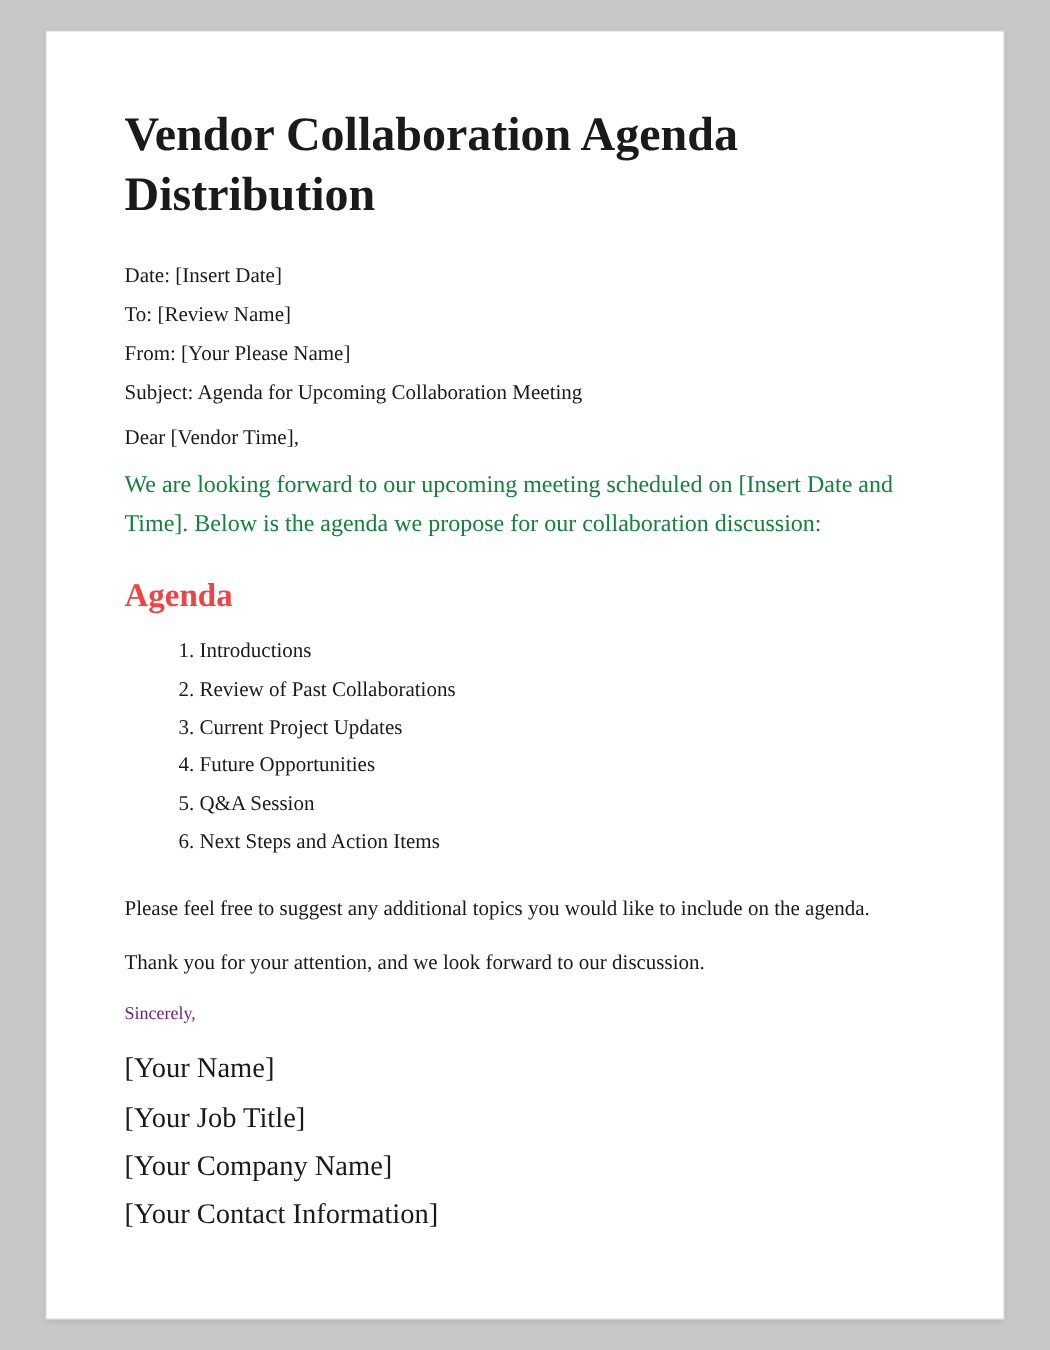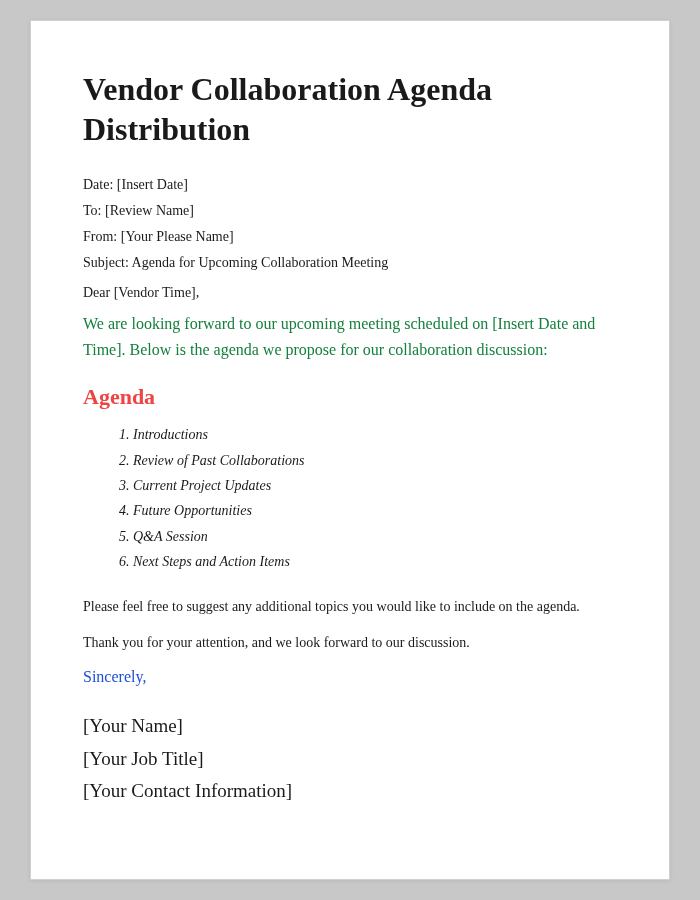--- a/index.html
+++ b/index.html
@@ -59,41 +59,40 @@
       font-size: 22px;
       font-weight: bold;
       color: #ef4444;
       margin-bottom: 14px;
     }
 
     .agenda-list {
       list-style: none;
       margin-left: 36px;
       margin-bottom: 22px;
-      font-style: italic;
     }
 
     .agenda-list li {
       font-size: 14px;
       color: #1a1a1a;
       margin-bottom: 3px;
       line-height: 1.6;
     }
 
     .body-paragraph {
       font-size: 14px;
       color: #1a1a1a;
       margin-bottom: 14px;
       line-height: 1.6;
     }
 
     .closing {
-      font-size: 16px;
-      color: #1d4ed8;
-      margin-bottom: 24px;
+      font-size: 12px;
+      color: #701a75;
+      margin-bottom: 14px;
     }
 
     .signature-block {
       font-size: 19px;
       color: #1a1a1a;
       line-height: 1.7;
     }
   </style>
 </head>
 <body>
@@ -124,16 +123,17 @@
 
   <p class="body-paragraph">Please feel free to suggest any additional topics you would like to include on the agenda.</p>
 
   <p class="body-paragraph">Thank you for your attention, and we look forward to our discussion.</p>
 
   <p class="closing">Sincerely,</p>
 
   <div class="signature-block">
     <div>[Your Name]</div>
     <div>[Your Job Title]</div>
+    <div>[Your Company Name]</div>
     <div>[Your Contact Information]</div>
   </div>
 
 </div>
 
 </body></html>

